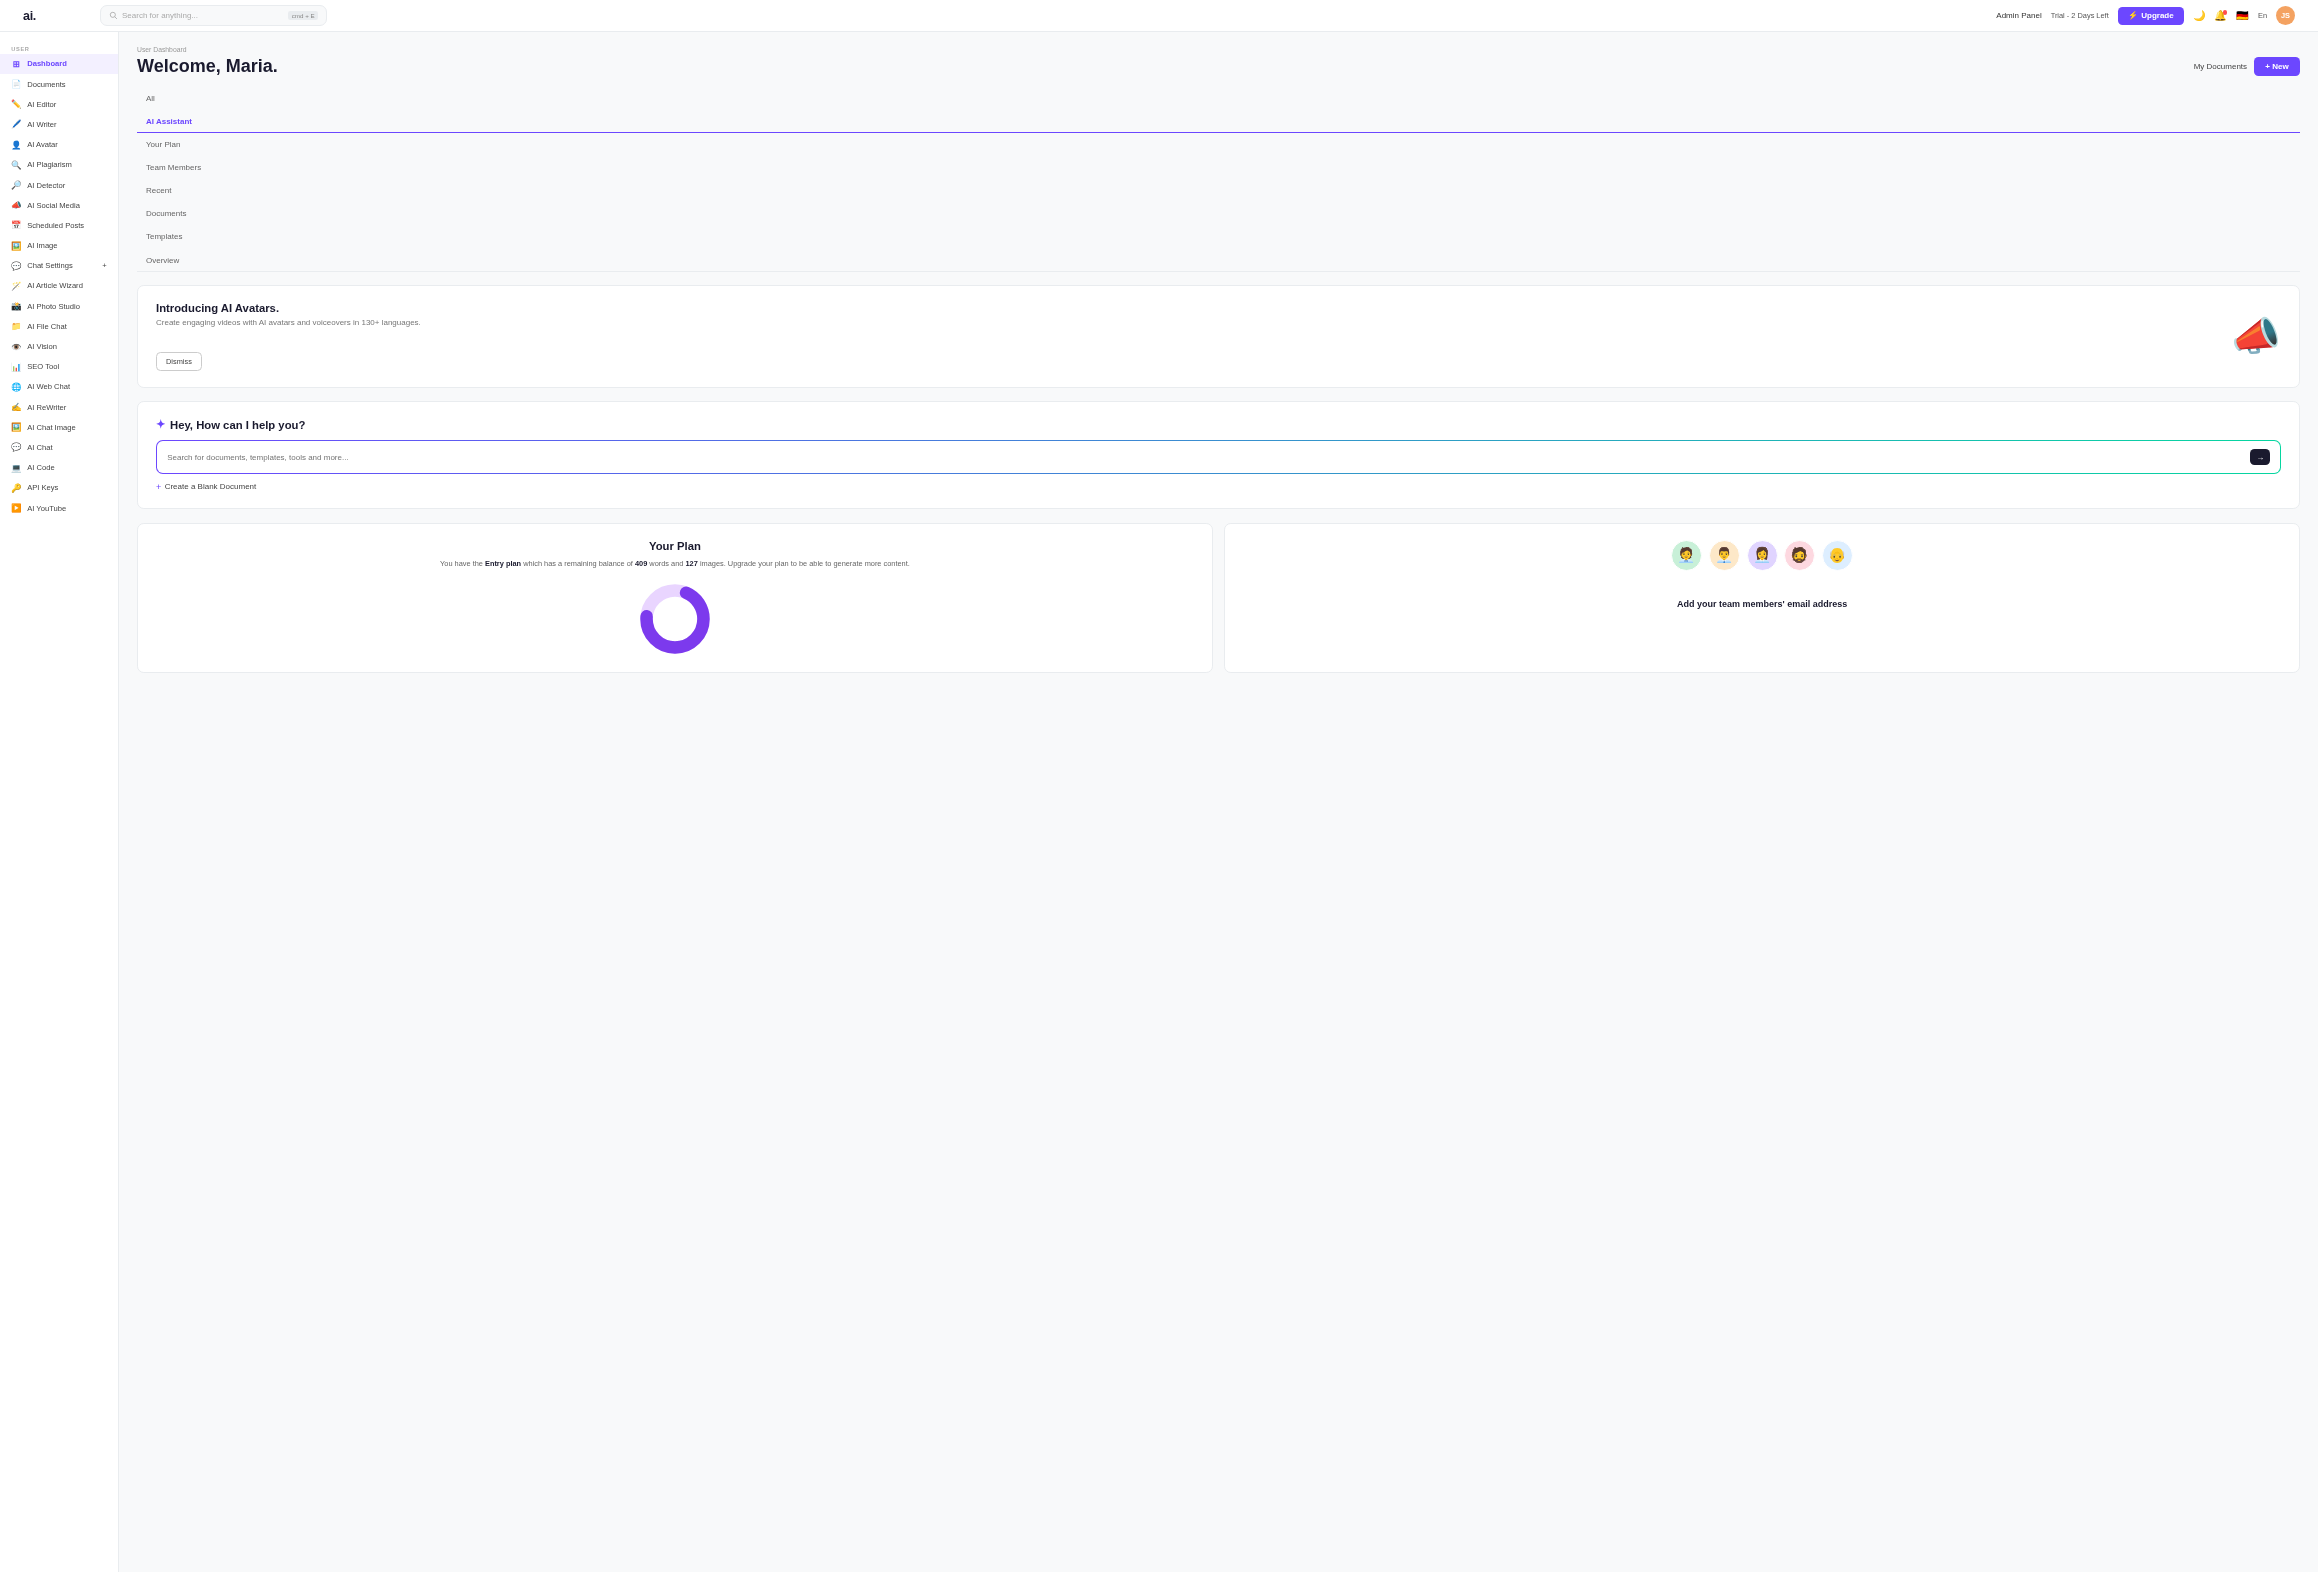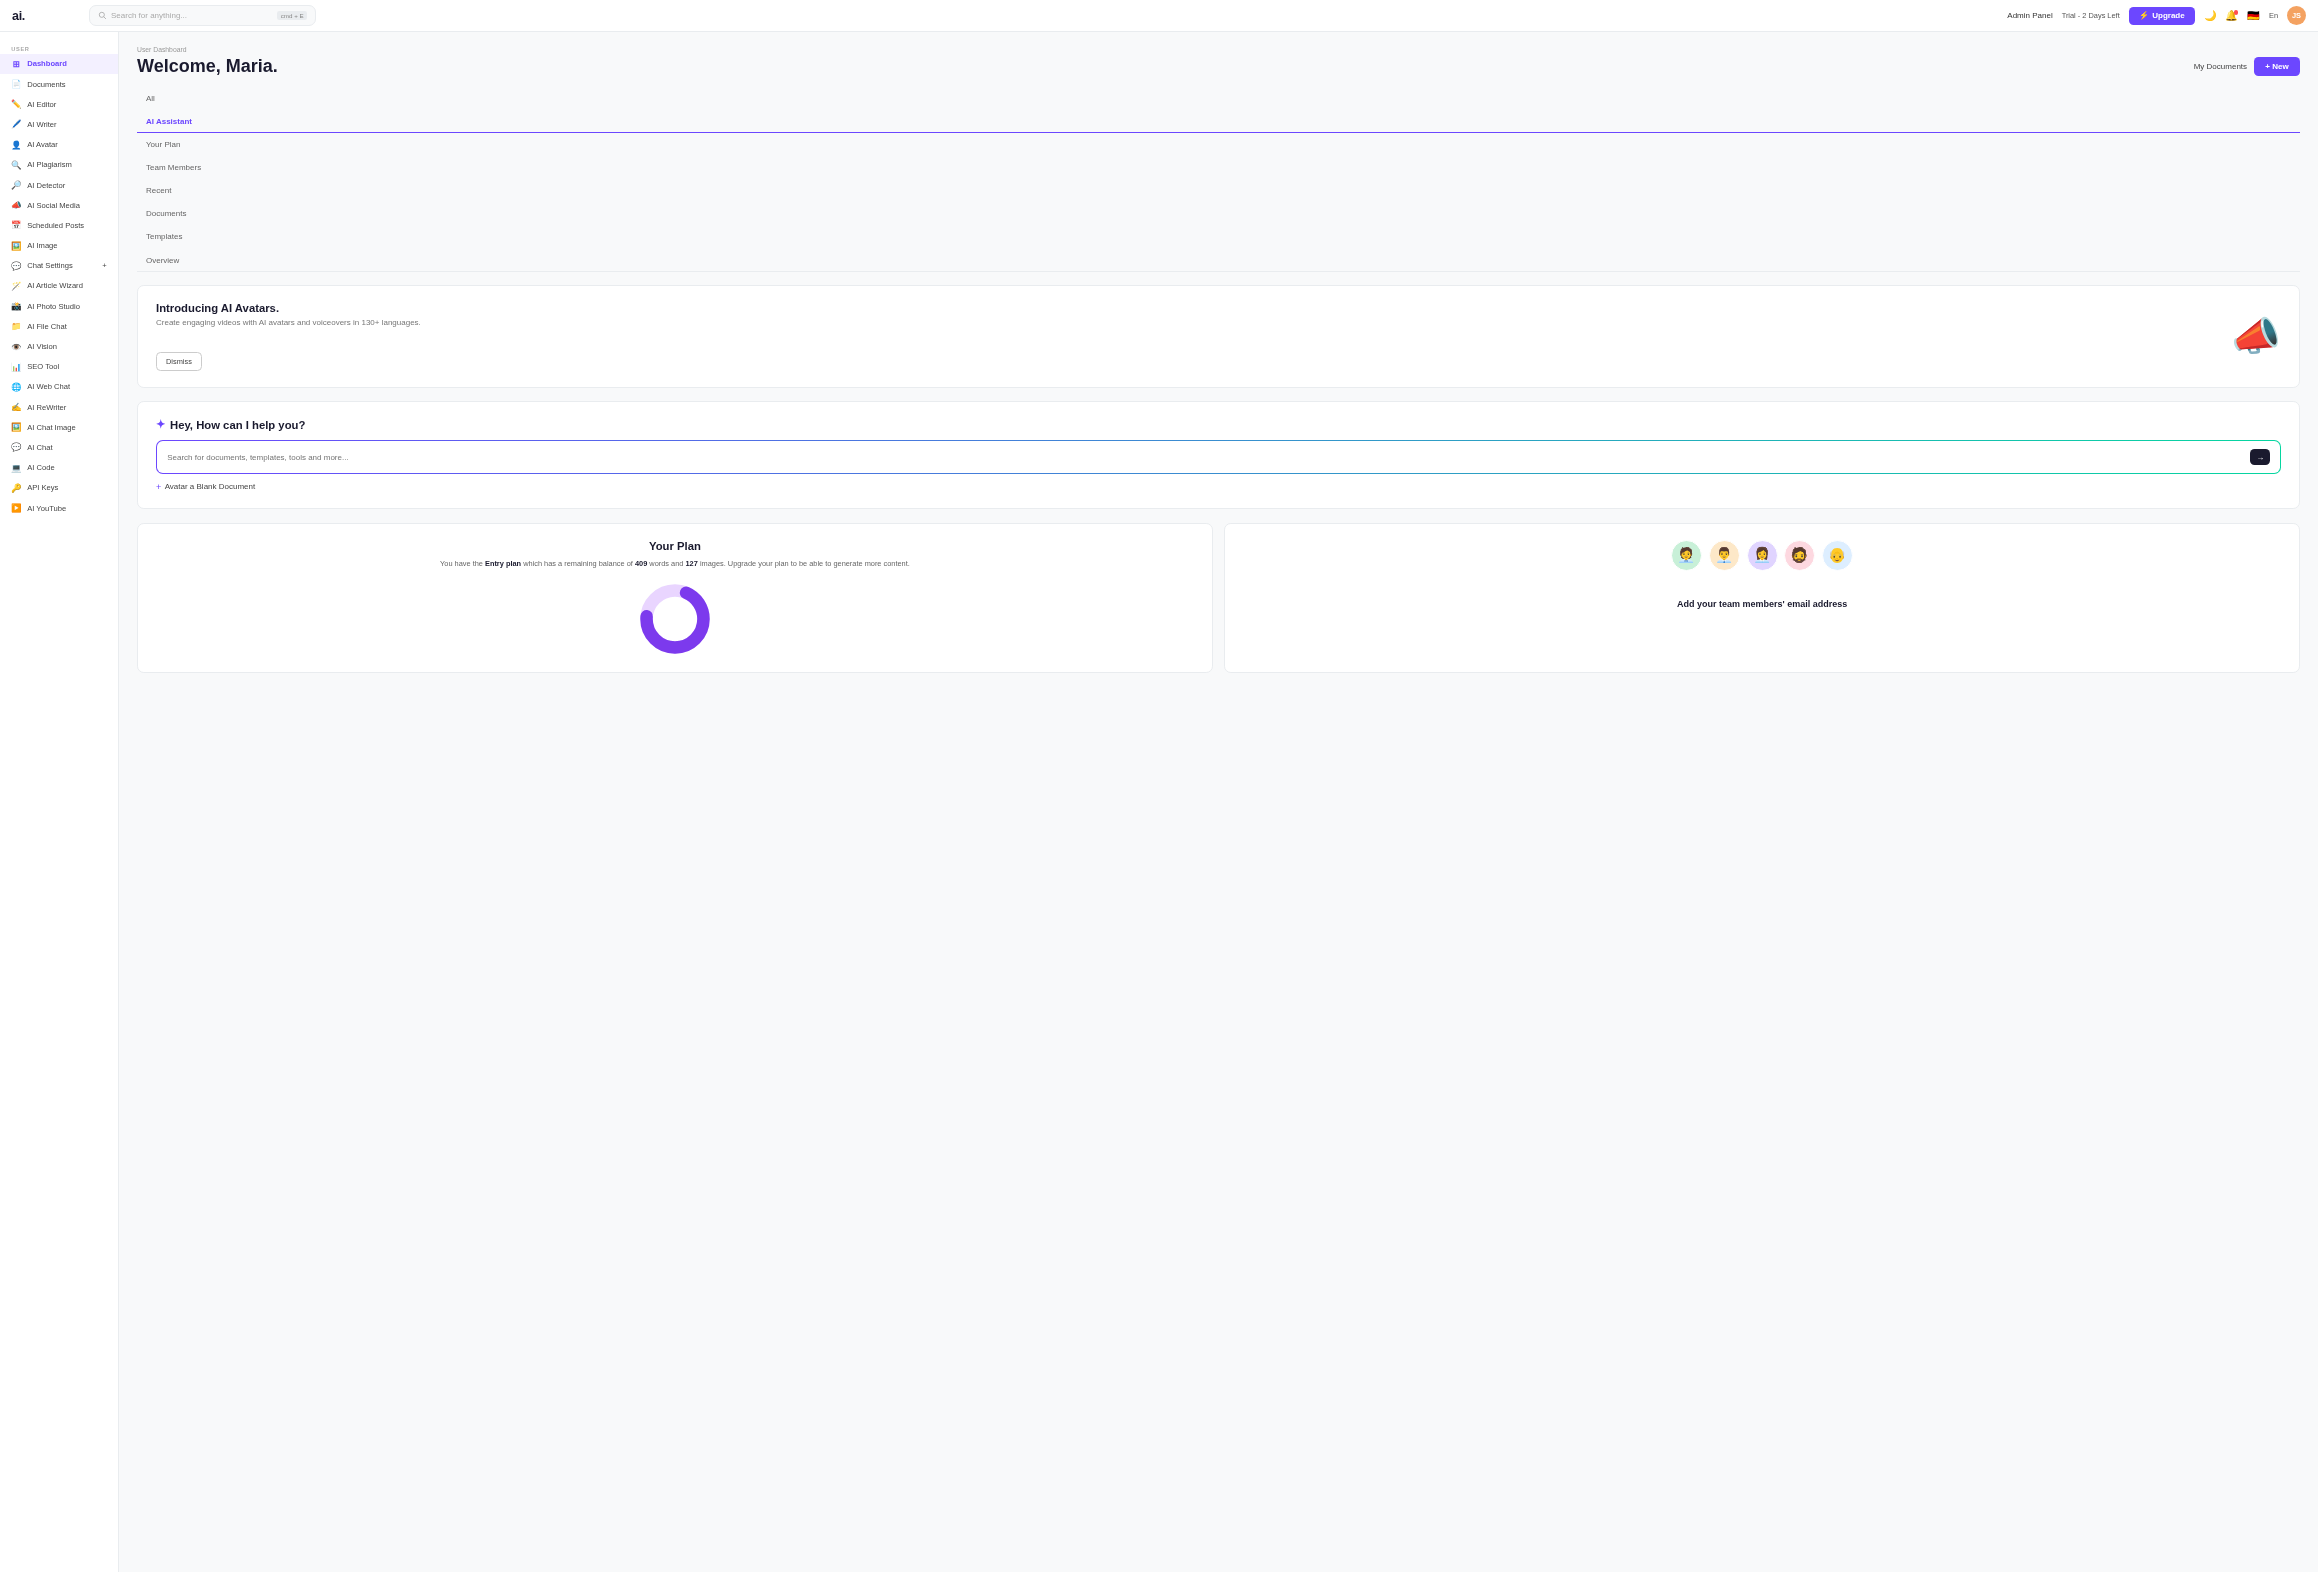--- a/index.html
+++ b/index.html
@@ -1,20 +1,20 @@
 <!DOCTYPE html>
 <html style="font-size:9px"><head>
   <meta charset="utf-8">
   <style>
     * { box-sizing: border-box; margin: 0; padding: 0; }
     body { font-family: -apple-system, BlinkMacSystemFont, 'Segoe UI', sans-serif; background: #f8f9fa; display: flex; flex-direction: column; height: 100vh; overflow: hidden; }
 
     
     .topnav {
-      display: flex; align-items: center; padding: 0 12px; height: 32px;
+      display: flex; align-items: center; padding: 0 23px; height: 32px;
       background: #fff; border-bottom: 0.6px solid #e9ecef; gap: 9px; position: fixed; top: 0; left: 0; right: 0; z-index: 100;
     }
     .logo { font-size: 12.5px; font-weight: 700; color: #1a1a2e; letter-spacing: -0.3px; min-width: 34px; }
     .search-bar {
       display: flex; align-items: center; background: #f8f9fa; border: 0.6px solid #e9ecef;
       border-radius: 7px; padding: 4.5px 8px; gap: 4.5px; flex: 1; max-width: 227px; margin-left: 34px; cursor: text;
     }
     .search-placeholder { color: #aaa; font-size: 8px; flex: 1; }
     .search-kbd { background: #e9ecef; border-radius: 2.3px; padding: 1.1px 3.4px; font-size: 6.2px; color: #888; }
     .topnav-right { display: flex; align-items: center; gap: 9px; margin-left: auto; }
@@ -278,21 +278,21 @@
       <div class="ai-help-title">
         <span class="sparkle">✦</span>
         <span>Hey, How can I help you?</span>
       </div>
       <div class="ai-search-bar">
         <input class="ai-search-input" type="text" placeholder="Search for documents, templates, tools and more..." style="">
         <div class="ai-search-arrow">→</div>
       </div>
       <div class="create-doc-link">
         <span class="plus-icon">+</span>
-        <span>Avatar a Blank Document</span>
+        <span>Create a Blank Document</span>
       </div>
     </div>
 
     <div class="bottom-row">
 
       <div class="plan-card">
         <div class="plan-title">Your Plan</div>
         <div class="plan-desc">
           <span>You have the </span><strong>Entry plan</strong><span> which has a remaining balance of </span><strong>409</strong><span> words and </span><strong>127</strong><span> images. Upgrade your plan to be able to generate more content.</span>
         </div>

